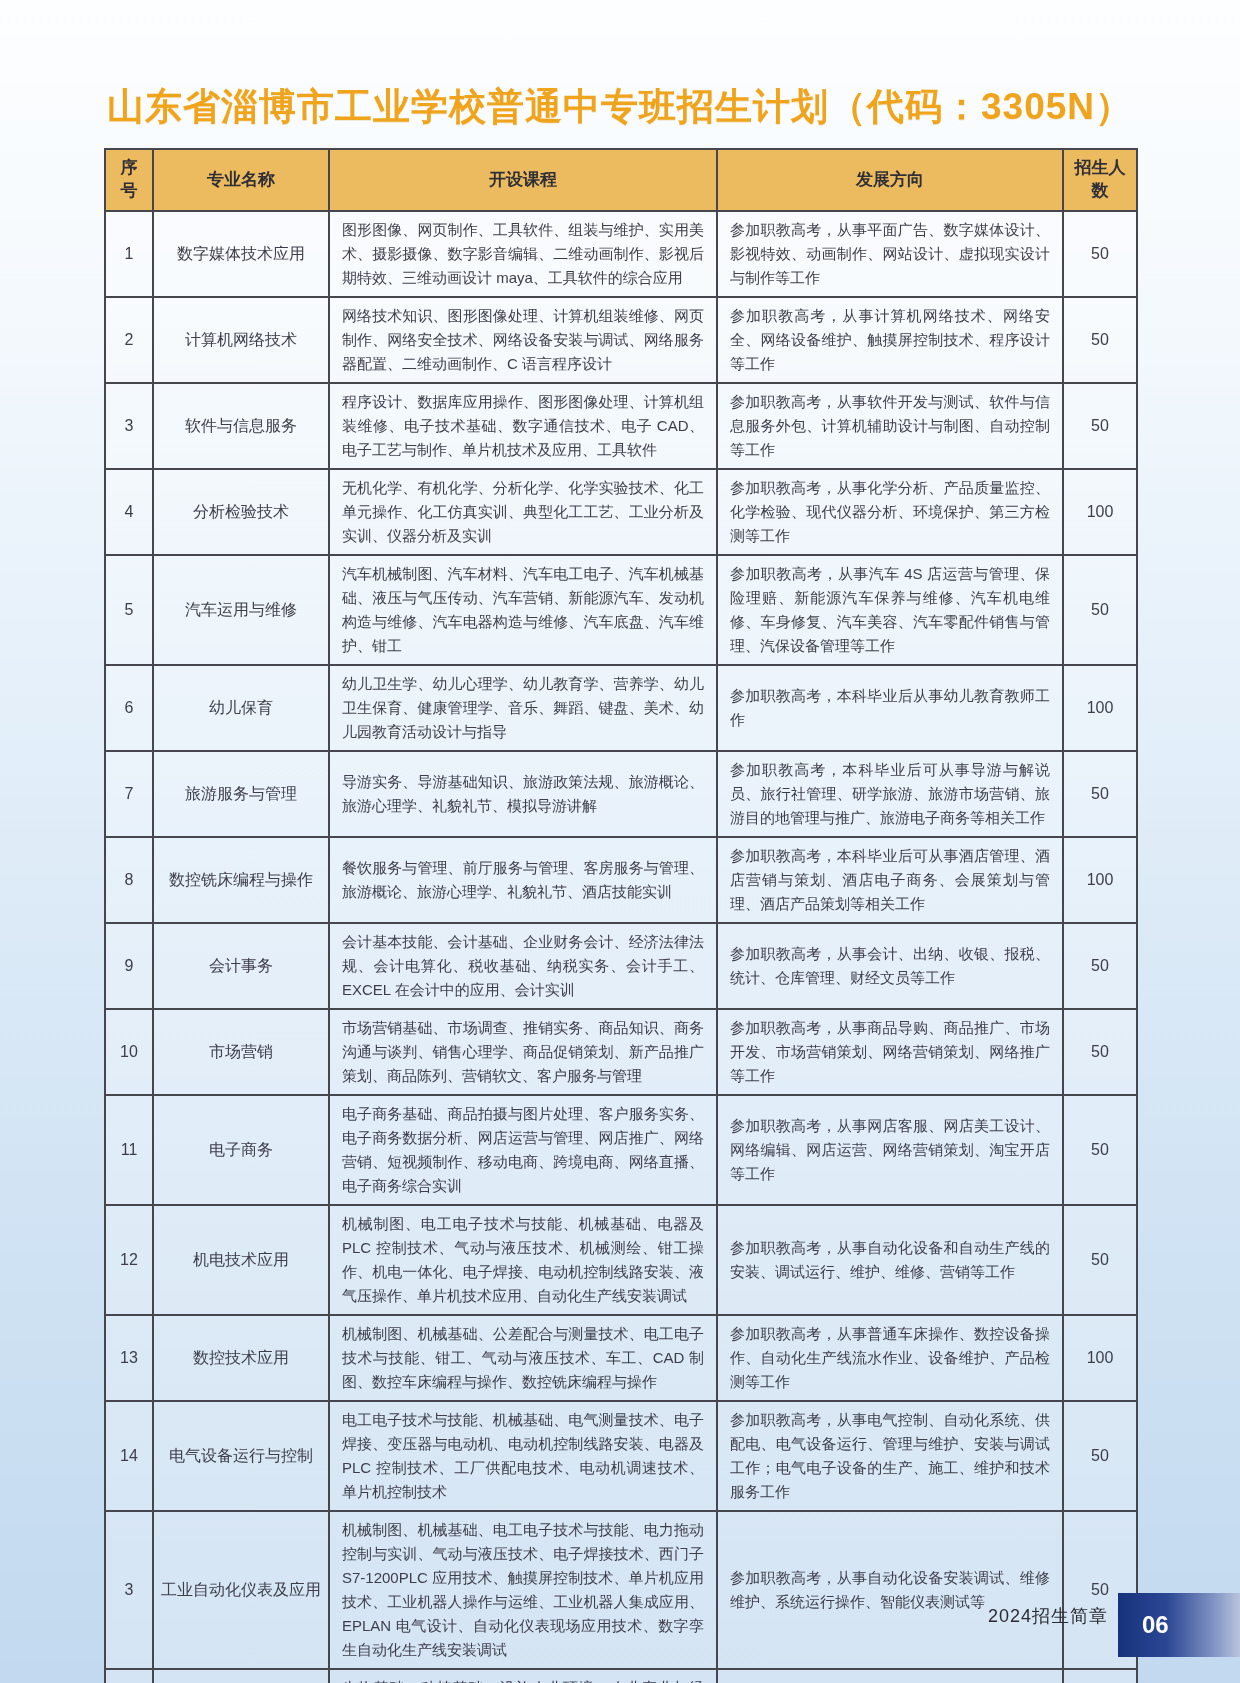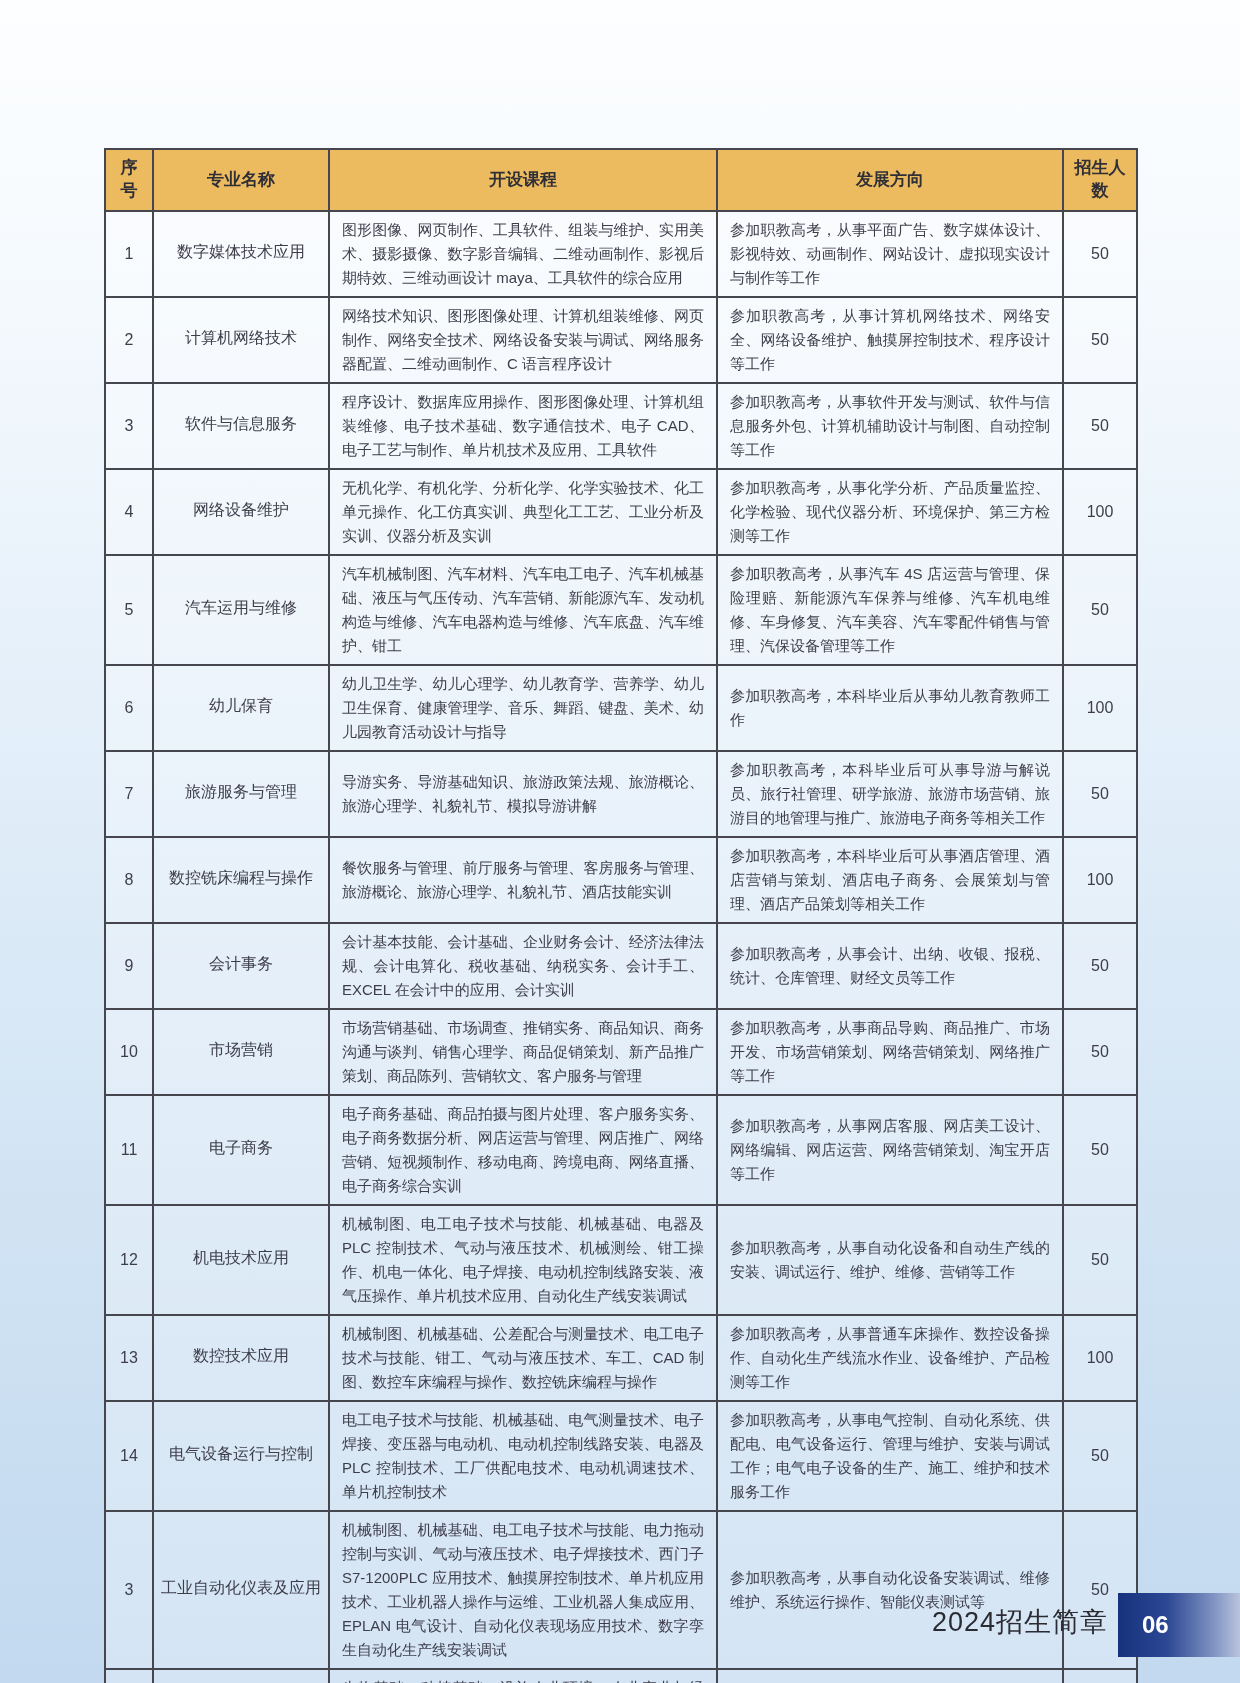--- a/index.html
+++ b/index.html
@@ -54,32 +54,31 @@
   }
   td.cell-no, td.cell-quota {
     text-align: center;
     font-size: 16px;
     padding: 6px 2px;
   }
   td.cell-major {
     text-align: center;
     font-size: 16px;
     padding: 6px 4px;
-    font-family: Liberation Mono, monospace;
   }
   td.cell-courses, td.cell-direction {
     text-align: justify;
     padding-left: 12px;
   }
   .major-sub { display: block; }
   .footer-label {
     position: absolute;
     top: 1604px;
     right: 132px;
-    font-size: 27px;
+    font-size: 18px;
     color: #2b2b33;
     letter-spacing: 1px;
     text-align: right;
   }
   .page-badge {
     position: absolute;
     top: 1593px;
     left: 1118px;
     width: 122px;
     height: 64px;
@@ -90,20 +89,21 @@
     font-size: 24px;
     font-weight: bold;
     color: #ffffff;
   }
 </style>
 </head>
 <body>
 
 <div class="page">
 
+  <div class="page-title">山东省淄博市工业学校普通中专班招生计划（代码：3305N）</div>
 
   <table class="enroll-table">
     <colgroup>
       <col style="width:48px">
       <col style="width:176px">
       <col style="width:388px">
       <col style="width:346px">
       <col style="width:74px">
     </colgroup>
     <thead>
@@ -145,21 +145,21 @@
         <span class="major-sub"></span>
       </td>
       <td class="cell-courses">程序设计、数据库应用操作、图形图像处理、计算机组装维修、电子技术基础、数字通信技术、电子 CAD、电子工艺与制作、单片机技术及应用、工具软件</td>
       <td class="cell-direction">参加职教高考，从事软件开发与测试、软件与信息服务外包、计算机辅助设计与制图、自动控制等工作</td>
       <td class="cell-quota">50</td>
     </tr>
 
     <tr>
       <td class="cell-no">4</td>
       <td class="cell-major">
-        <span>网络设备维护</span>
+        <span>分析检验技术</span>
         <span class="major-sub"></span>
       </td>
       <td class="cell-courses">无机化学、有机化学、分析化学、化学实验技术、化工单元操作、化工仿真实训、典型化工工艺、工业分析及实训、仪器分析及实训</td>
       <td class="cell-direction">参加职教高考，从事化学分析、产品质量监控、化学检验、现代仪器分析、环境保护、第三方检测等工作</td>
       <td class="cell-quota">100</td>
     </tr>
 
     <tr>
       <td class="cell-no">5</td>
       <td class="cell-major">

